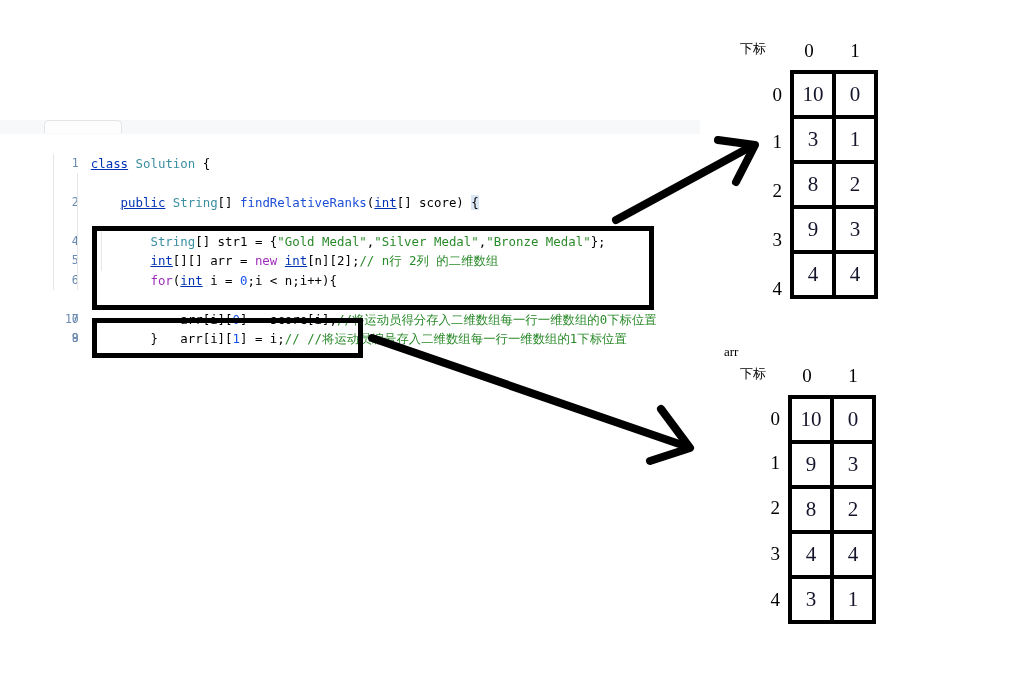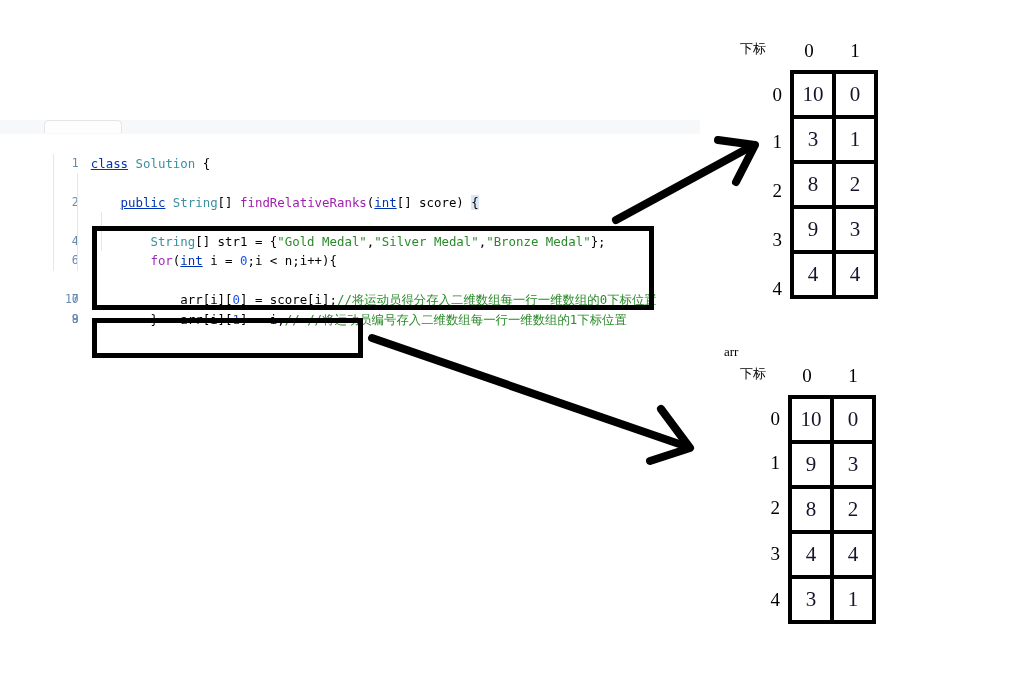--- a/index.html
+++ b/index.html
@@ -81,21 +81,21 @@
     background: #e6e6e6;
   }
   .g1 { left: 53px; }
   .g2 { left: 77px; }
   .g3 { left: 101px; }
 
   
   .kw   { color: #0033b3; text-decoration: underline; }
   .kw2  { color: #9e2cbb; }
   .typ  { color: #3a8fa0; }
-  .fn   { color: #a21caf; margin-top: 8px; }
+  .fn   { color: #1d4ed8; margin-top: 8px; }
   .str  { color: #2a8a2a; }
   .cmt  { color: #2a8a2a; }
   .pl   { color: #000000; }
   .num  { color: #1750eb; }
 
   
   .brace-hl {
     background: #dce7f5;
   }
 
@@ -192,20 +192,25 @@
       <span class="gutter">2</span><span class="code-text">    <span class="kw">public</span> <span class="typ">String</span><span class="pl">[]</span> <span class="fn">findRelativeRanks</span><span class="pl">(</span><span class="kw">int</span><span class="pl">[] score)</span> <span class="pl brace-hl">{</span></span>
     </div>
 
 
     <div class="code-line">
       <span class="guide g1"></span>
       <span class="guide g2"></span>
       <span class="gutter">4</span><span class="code-text">        <span class="typ">String</span><span class="pl">[] str1 = {</span><span class="str">"Gold Medal"</span><span class="pl">,</span><span class="str">"Silver Medal"</span><span class="pl">,</span><span class="str">"Bronze Medal"</span><span class="pl">};</span></span>
     </div>
 
+    <div class="code-line">
+      <span class="guide g1"></span>
+      <span class="guide g2"></span>
+      <span class="gutter">5</span><span class="code-text">        <span class="kw">int</span><span class="pl">[][] arr = </span><span class="kw2">new</span> <span class="kw">int</span><span class="pl">[n][2];</span><span class="cmt">// n行 2列 的二维数组</span></span>
+    </div>
 
     <div class="code-line">
       <span class="guide g1"></span>
       <span class="guide g2"></span>
       <span class="gutter">6</span><span class="code-text">        <span class="kw2">for</span><span class="pl">(</span><span class="kw">int</span><span class="pl"> i = </span><span class="num">0</span><span class="pl">;i &lt; n;i++){</span></span>
     </div>
 
     <div class="code-line">
       <span class="guide g1"></span>
       <span class="guide g2"></span>

